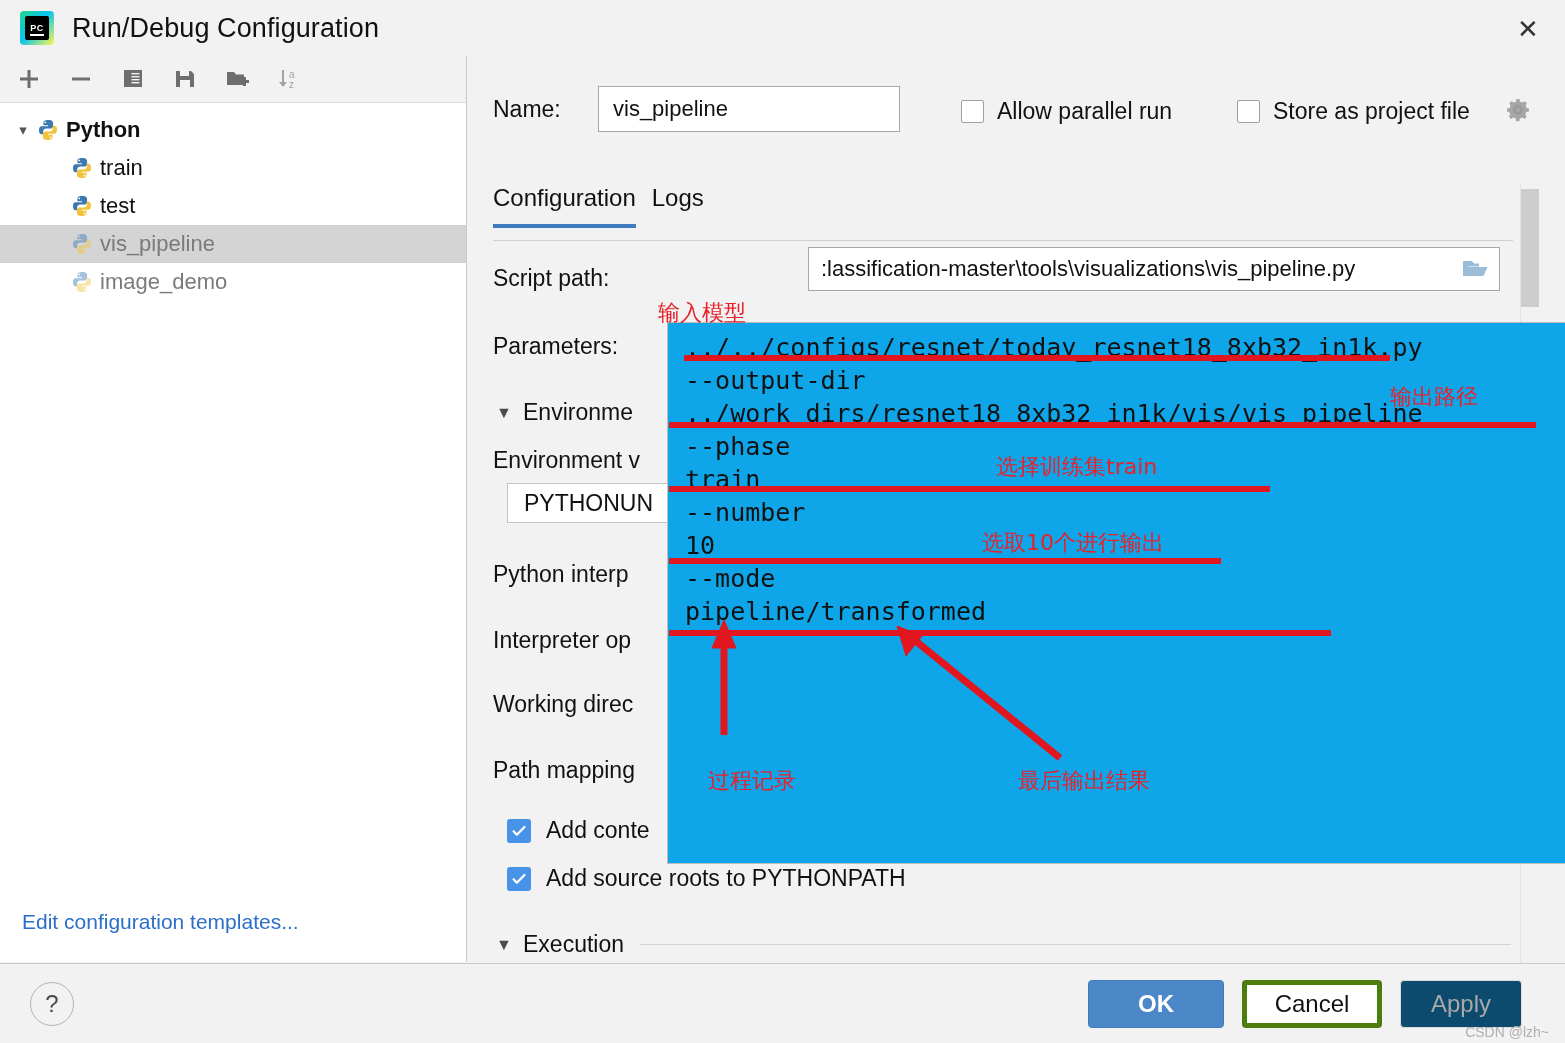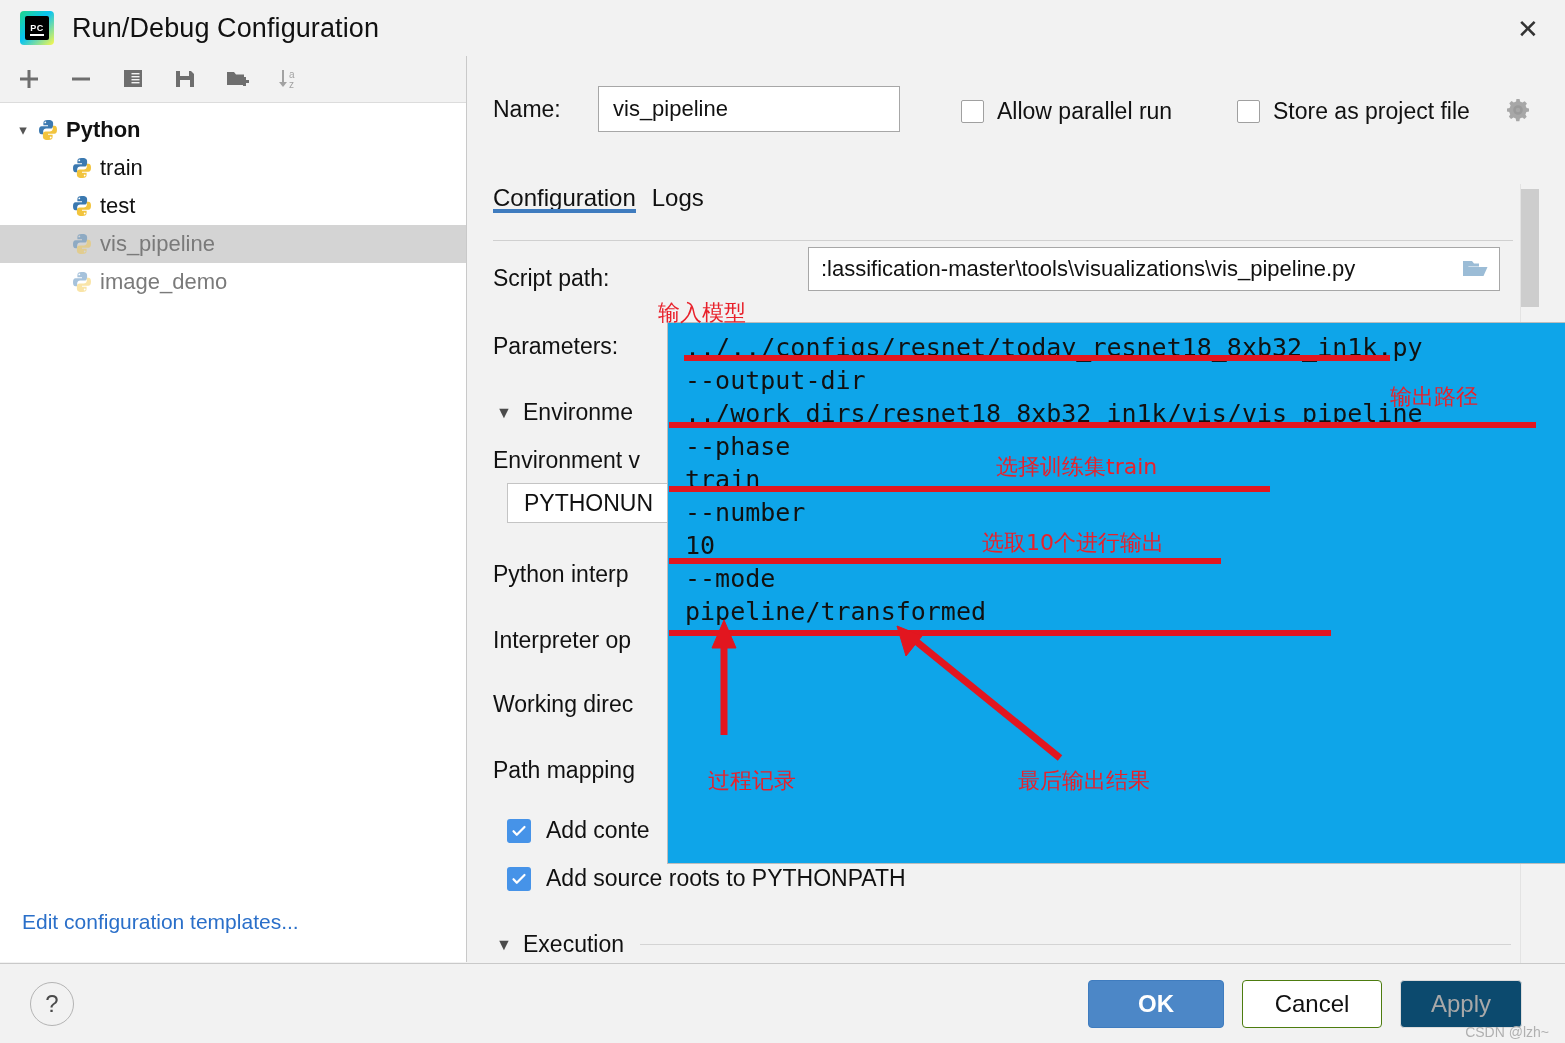--- a/index.html
+++ b/index.html
@@ -97,21 +97,21 @@
     margin-right:13px;box-sizing:border-box;flex:none;
   }
   .cbox-label{font-size:23px;color:#111;white-space:nowrap;}
   .gear{
     position:absolute;left:1037px;top:40px;width:28px;height:28px;color:#9a9a9a;
   }
   .gear svg{display:block;}
 
   
   .tabs{position:absolute;left:26px;top:128px;display:flex;align-items:flex-end;gap:16px;}
-  .tab{font-size:24px;color:#111;padding-bottom:1px;position:relative;}
+  .tab{font-size:24px;color:#111;padding-bottom:16px;position:relative;}
   .tab.active::after{
     content:"";position:absolute;left:0;right:0;bottom:0;height:4px;background:#3f7cbf;
   }
 
   .tab-body{
     position:absolute;left:26px;top:184px;width:1020px;height:700px;
     border-top:1px solid #d0d0d0;
   }
 
   .form-row{position:absolute;display:flex;align-items:center;}
@@ -196,21 +196,21 @@
   .help-btn{
     position:absolute;left:30px;top:18px;width:42px;height:42px;border-radius:50%;
     border:1px solid #b4b4b4;background:#f2f2f2;
     display:flex;align-items:center;justify-content:center;font-size:24px;color:#4a4a4a;
   }
   .btn{
     position:absolute;top:16px;height:48px;border-radius:4px;box-sizing:border-box;
     display:flex;align-items:center;justify-content:center;font-size:24px;
   }
   .btn-ok{left:1088px;width:136px;background:#4c87c7;border:1px solid #3f7cbf;color:#fff;font-weight:bold;}
-  .btn-cancel{left:1242px;width:140px;background:#fff;border:1px solid #4d7c0f;color:#111;}
+  .btn-cancel{left:1242px;width:140px;background:#fff;border:5px solid #4d7c0f;color:#111;}
   .btn-apply{left:1400px;width:122px;background:#0c4a6e;border:1px solid #dcdcdc;color:#a8a8a8;}
   .watermark{
     position:absolute;right:16px;bottom:4px;font-size:14px;color:#b0b0b0;
     font-family:"Liberation Sans",sans-serif;
   }
 </style>
 </head>
 <body>
 
 <div class="app">

